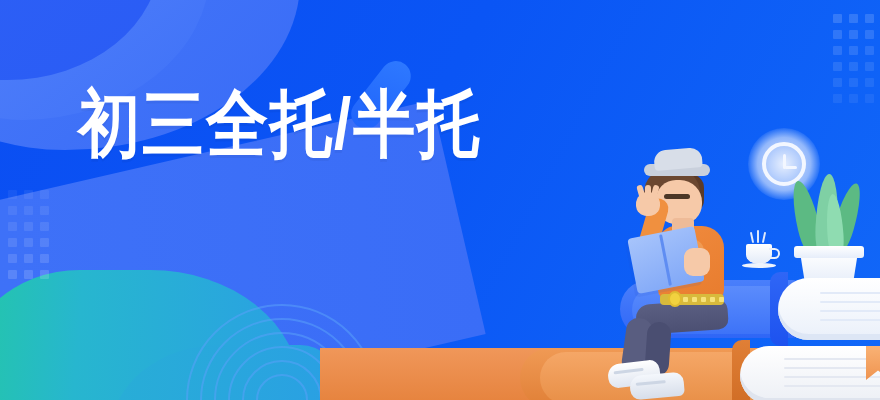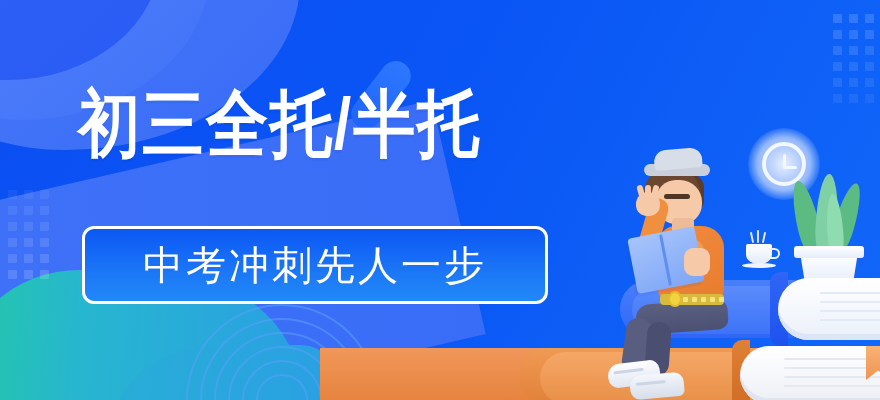--- a/index.html
+++ b/index.html
@@ -440,23 +440,20 @@
         <i style="opacity: 0.42;"></i>
         <i style="opacity: 0.39;"></i>
       </div>
 
     <div class="pill"></div>
   </div>
 
   <div class="content">
     <div class="headline">初三全托/半托</div>
 
-    <div class="subtitle-box">
-      <span class="subtitle">中考冲刺先人一步</span>
-    </div>
   </div>
 
   <div class="illus">
 
     <div class="clock-glow"></div>
     <div class="clock">
       <span class="hand-h"></span>
       <span class="hand-m"></span>
     </div>
 

